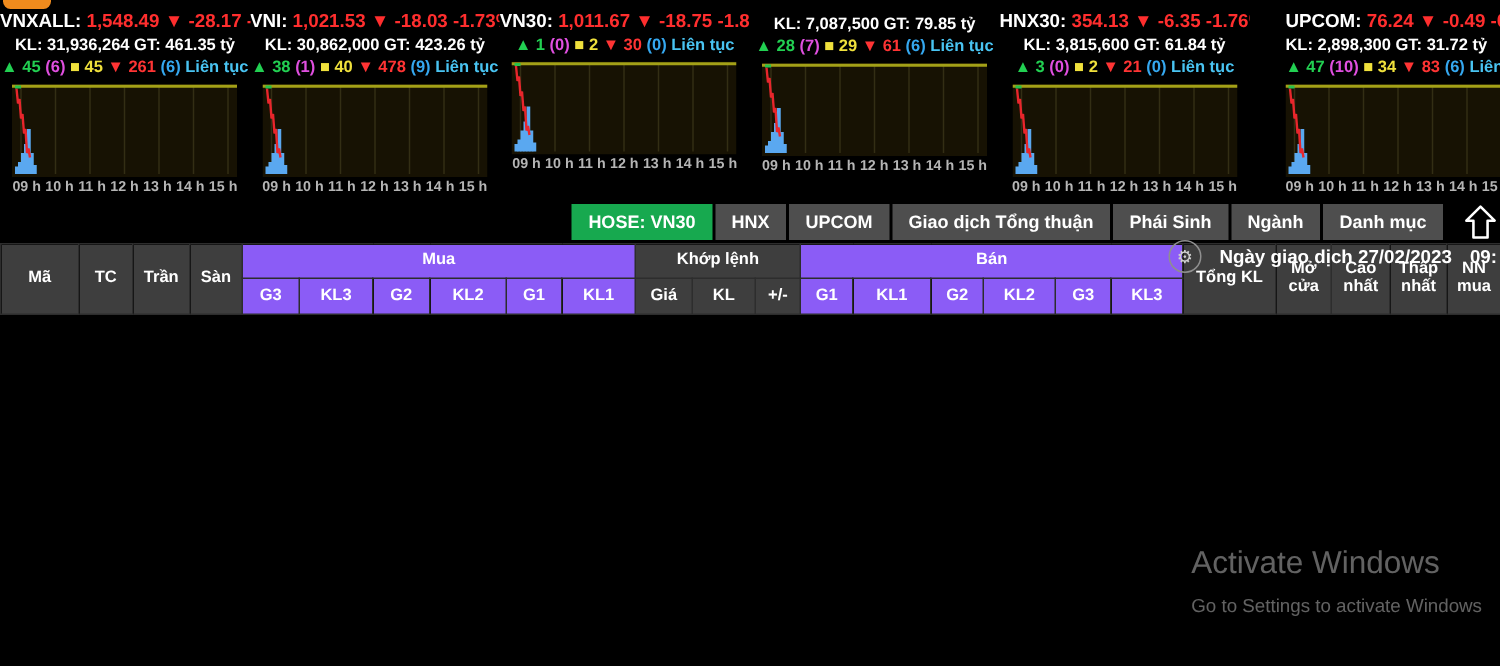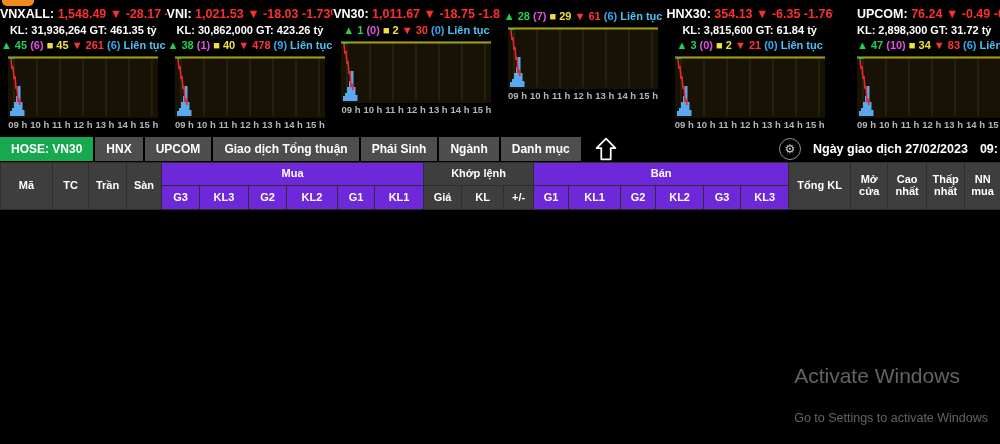--- a/index.html
+++ b/index.html
@@ -15,41 +15,41 @@
   .l2{font-size:11px;margin-top:3px;color:#fff;white-space:nowrap;}
   .l3{font-size:11px;margin-top:3px;white-space:nowrap;}
   .u{color:#22d052;} .pm{color:#e04fe0;} .rf{color:#f0e13c;} .d{color:#ff3434;}
   .fl{color:#35a8f0;} .ss{color:#49c4f2;}
   .spark{display:block;margin:5px auto 0;}
   .ipanel.left .spark{margin-left:0;}
   .taxis{display:flex;justify-content:space-between;width:150px;margin:1px auto 0;
          font-size:9.5px;color:#b5b5b5;}
   .ipanel.left .taxis{margin-left:0;}
   
-  .tabbar{height:26px;display:flex;align-items:center;justify-content:space-between;background:#000;}
+  .tabbar{height:26px;display:flex;align-items:flex-end;justify-content:space-between;background:#000;flex-direction:column;}
   .tabs{display:flex;height:24px;align-items:stretch;}
   .tab{background:#4e4e4e;color:#fff;font-size:12px;padding:0 11px;display:flex;align-items:center;
        margin-right:2px;white-space:nowrap;cursor:pointer;}
   .tab.active{background:#17a94f;}
   .uparrow{margin-left:10px;display:flex;align-items:center;}
   .tb-right{display:flex;align-items:center;color:#fff;font-size:12.5px;white-space:nowrap;padding-right:2px;}
   .gear{width:20px;height:20px;border:1px solid #8f8f8f;border-radius:50%;display:flex;align-items:center;
         justify-content:center;color:#cfcfcf;font-size:12px;margin-right:12px;font-weight:normal;}
   .ttime{margin-left:12px;}
   
   table{border-collapse:collapse;table-layout:fixed;width:1000px;}
   th,td{border:1px solid #2d2d2d;overflow:hidden;white-space:nowrap;}
   thead th{color:#fff;font-size:11px;text-align:center;white-space:normal;line-height:1.05;}
   .h1 th{height:20px;} .h2 th{height:21px;}
-  .hl{background:#3e3e3e;} .hd{background:#6d28d9;}
+  .hl{background:#3e3e3e;} .hd{background:#8b5cf6;}
   
   .watermark{position:absolute;right:12px;top:364px;color:rgba(195,195,195,0.5);pointer-events:none;
              font-weight:normal;text-align:left;}
   .w1{font-size:21px;}
-  .w2{font-size:12.5px;margin-top:23px;}
+  .w2{font-size:12.5px;margin-top:9px;}
 </style>
 </head>
 <body>
 
 <div class="screen">
   <div class="logo"></div>
 
   <div class="top" id="index-strip">
       <div class="ipanel">
         <div class="l1"><span>VNXALL: </span><span class="val">1,548.49 </span><span class="val">▼ </span><span class="val">-28.17 -1.79%</span></div>
@@ -146,20 +146,21 @@
           <span>09 h</span>
           <span>10 h</span>
           <span>11 h</span>
           <span>12 h</span>
           <span>13 h</span>
           <span>14 h</span>
           <span>15 h</span>
         </div>
       </div>
       <div class="ipanel">
+        <div class="l2">KL: 7,087,500 GT: 79.85 tỷ</div>
         <div class="l3"><span class="u">▲ 28 </span><span class="pm">(7) </span><span class="rf">■ 29 </span><span class="d">▼ 61 </span><span class="fl">(6) </span><span class="ss">Liên tục</span></div>
         <svg width="150" height="62" class="spark">
           <rect x="0" y="0" width="150" height="62" fill="#171203"></rect>
           <line x1="6" x2="6" y1="2" y2="60" stroke="#332e14"></line>
           <line x1="29" x2="29" y1="2" y2="60" stroke="#332e14"></line>
           <line x1="52" x2="52" y1="2" y2="60" stroke="#332e14"></line>
           <line x1="75" x2="75" y1="2" y2="60" stroke="#332e14"></line>
           <line x1="98" x2="98" y1="2" y2="60" stroke="#332e14"></line>
           <line x1="121" x2="121" y1="2" y2="60" stroke="#332e14"></line>
           <line x1="144" x2="144" y1="2" y2="60" stroke="#332e14"></line>

